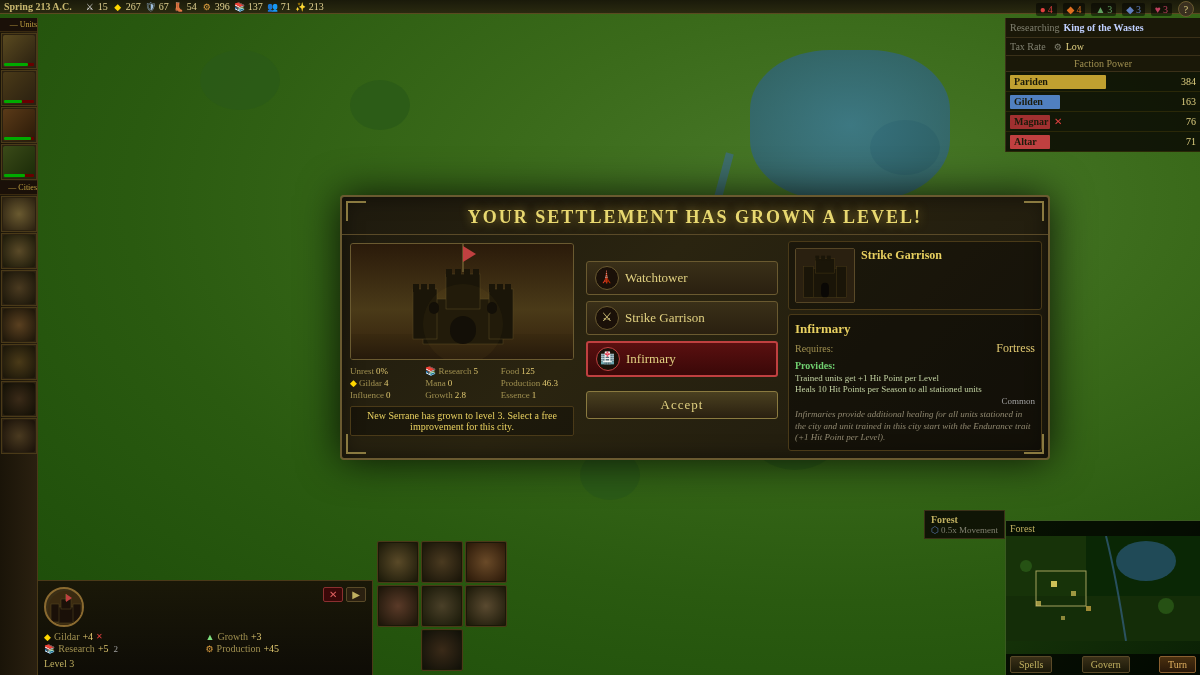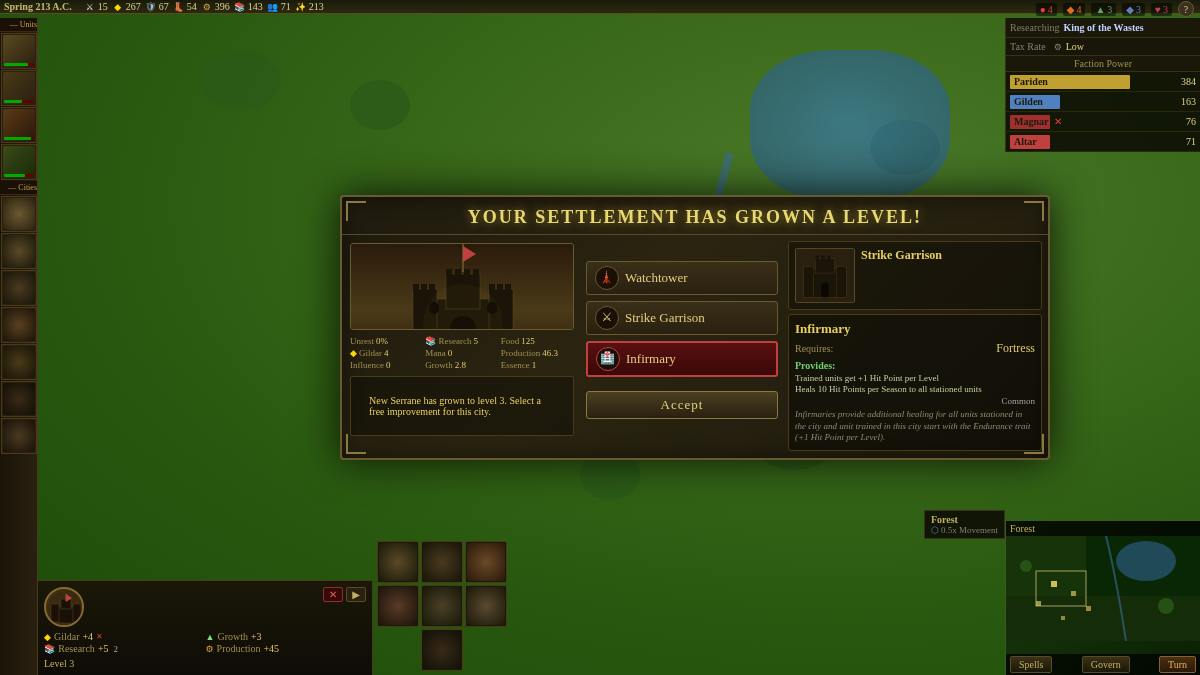--- a/index.html
+++ b/index.html
@@ -198,22 +198,22 @@
       gap: 2px;
       color: #c0b070;
     }
 
     .stat-label { color: #a09050; }
     .stat-value { color: #e0c870; }
 
     #city-message {
       color: #e8d060;
       font-size: 10px;
-      text-align: left;
-      padding: 18px;
+      text-align: center;
+      padding: 3px;
       background: rgba(0,0,0,0.3);
       border: 1px solid #4a3a18;
       border-radius: 2px;
     }
 
     
     #building-choices {
       width: 200px;
       min-width: 200px;
       padding: 8px 4px;
@@ -682,21 +682,21 @@
     <span class="hud-stat">
       <span class="hud-icon icon-boot">👢</span>
       <span>54</span>
     </span>
     <span class="hud-stat">
       <span class="hud-icon icon-prod">⚙</span>
       <span>396</span>
     </span>
     <span class="hud-stat">
       <span class="hud-icon icon-research">📚</span>
-      <span>143</span>
+      <span>137</span>
     </span>
     <span class="hud-stat">
       <span class="hud-icon icon-pop">👥</span>
       <span>71</span>
     </span>
     <span class="hud-stat">
       <span class="hud-icon icon-essence">✨</span>
       <span>213</span>
     </span>
   </div>
@@ -927,21 +927,21 @@
     <span id="research-label">Researching</span>
     <span id="research-value">King of the Wastes</span>
   </div>
   <div id="taxrate-bar">
     <span id="taxrate-label">Tax Rate</span>
     <span style="color:#808070;font-size:9px;margin-left:4px;">⚙</span>
     <span id="taxrate-value" style="margin-left:4px;">Low</span>
   </div>
   <div id="faction-power-header">Faction Power</div>
   <div class="faction-row">
-    <div class="faction-color-bar" style="background:#c0a030;width:120px;">
+    <div class="faction-color-bar" style="background:#c0a030;width:96px;">
       <span>Pariden</span>
     </div>
     <span class="faction-score">384</span>
   </div>
   <div class="faction-row">
     <div class="faction-color-bar" style="background:#5080c0;width:50px;">
       <span>Gilden</span>
     </div>
     <span class="faction-score">163</span>
   </div>

